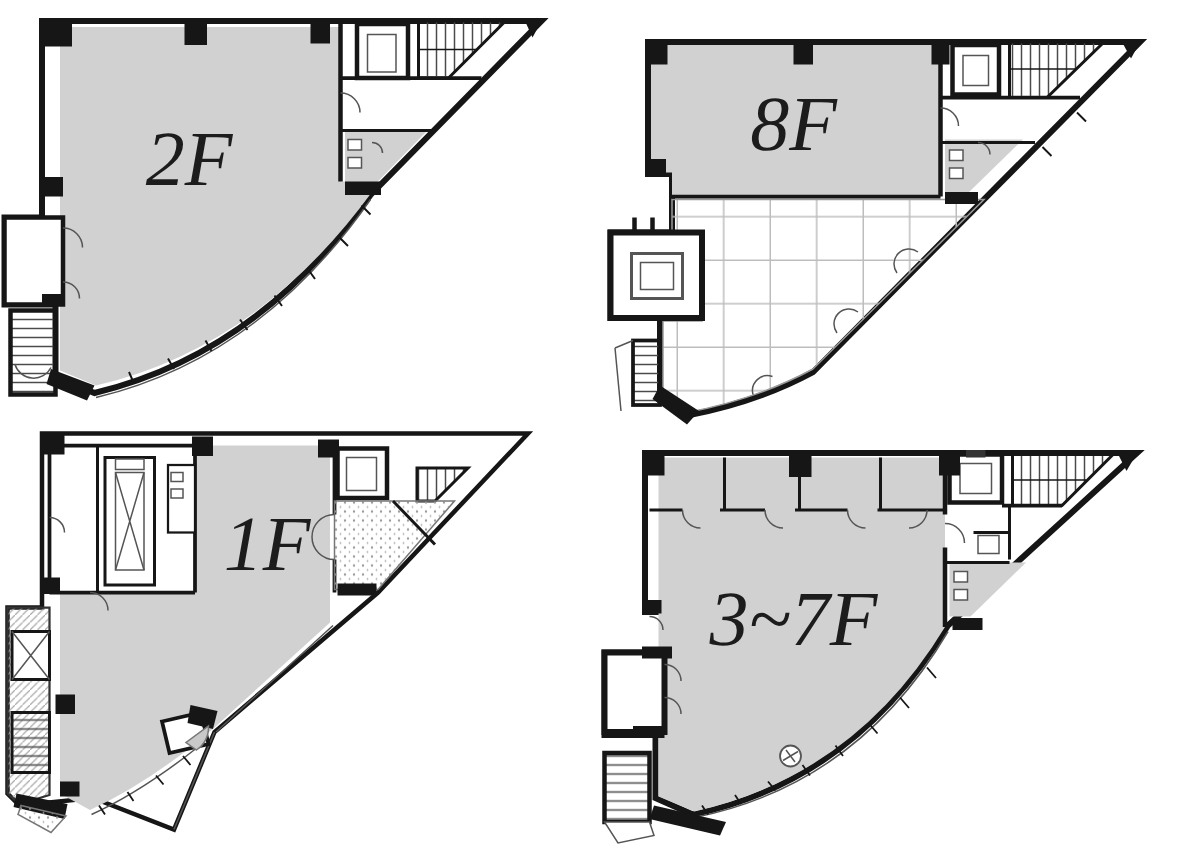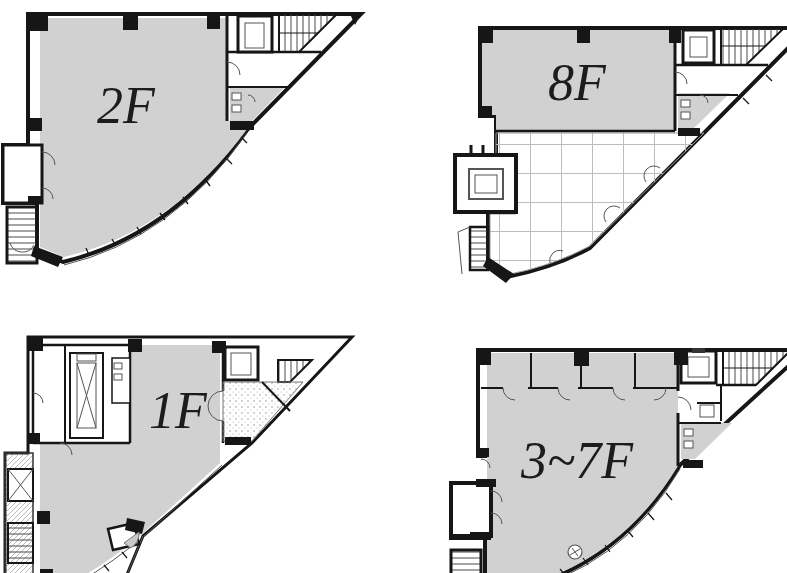--- a/index.html
+++ b/index.html
@@ -1,20 +1,19 @@
 <!DOCTYPE html>
 <html><head>
 <meta charset="utf-8">
 <style>
   html,body{margin:0;padding:0;background:#ffffff;}
   .sheet{
     width:787px;height:573px;background:#ffffff;overflow:hidden;
     display:grid;grid-template-columns:390px 397px;grid-template-rows:285px 288px;
     font-family:"Liberation Serif", serif;
-    gap:48px;
   }
   .panel{position:relative;}
   .panel svg{display:block;width:100%;height:100%;}
   .floor-label{
     font-family:"Liberation Serif", serif;
     font-style:italic;
     fill:#1c1c1c;
   }
   .wall{stroke:#161616;fill:none;}
   .thin{stroke:#555;fill:none;}

